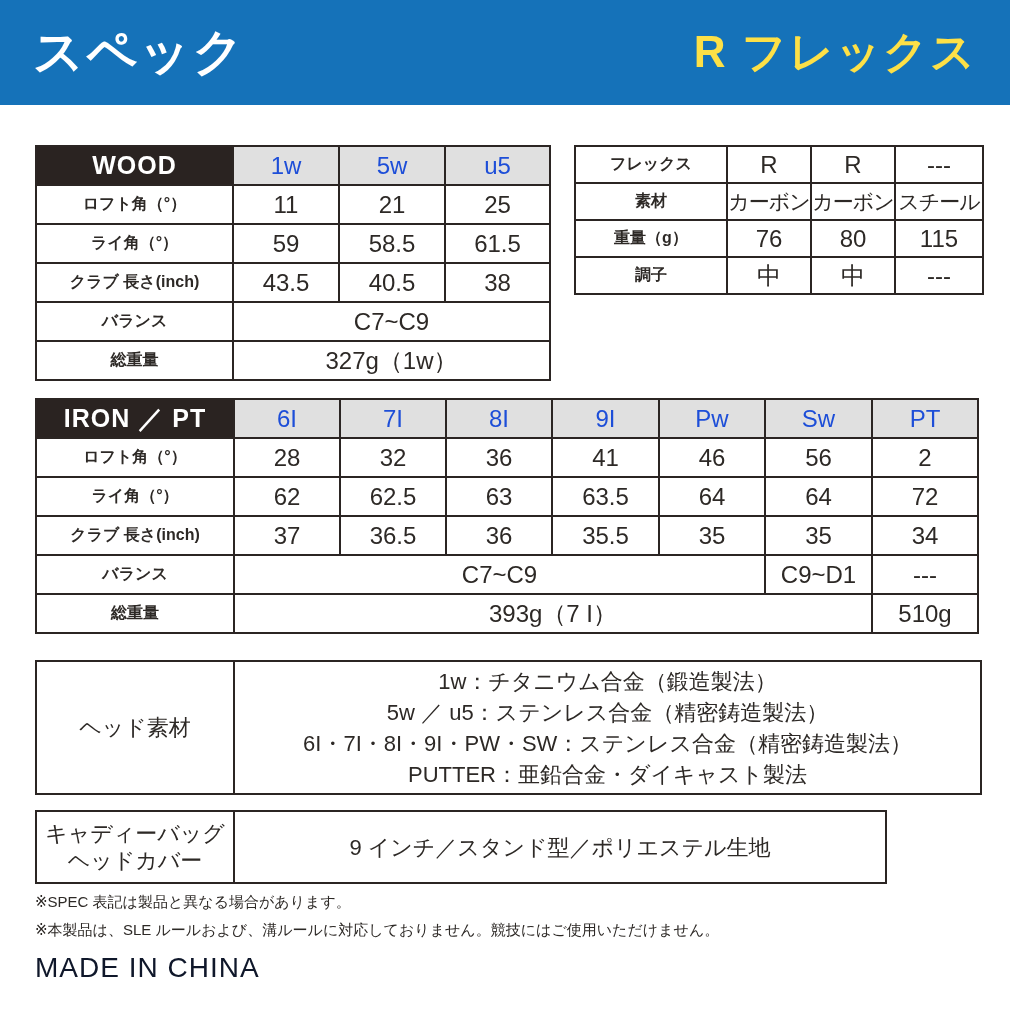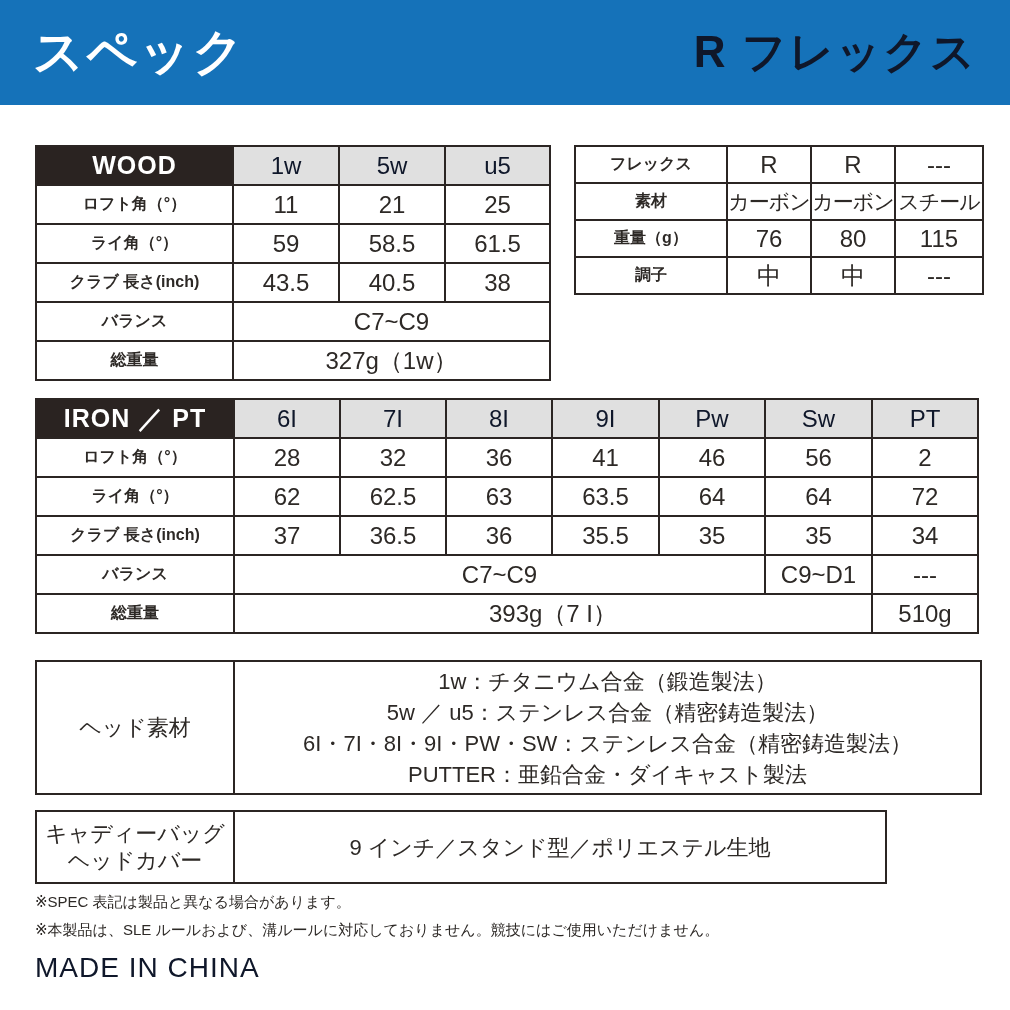--- a/index.html
+++ b/index.html
@@ -8,32 +8,32 @@
     font-family:"Liberation Sans","DejaVu Sans",sans-serif;
     color:#2d2926;
   }
   
   .header-bar{
     position:absolute;left:0;top:0;width:1010px;height:105px;
     background:#1572b9;display:flex;align-items:center;justify-content:space-between;
     box-sizing:border-box;padding:4px 33px;
   }
   .header-title{font-size:50px;font-weight:700;color:#ffffff;letter-spacing:2px;}
-  .header-flex{font-size:44px;font-weight:600;color:#0f172a;letter-spacing:2px;}
+  .header-flex{font-size:44px;font-weight:600;color:#fde047;letter-spacing:2px;}
   
   table.spec-table{
     position:absolute;border-collapse:collapse;table-layout:fixed;
     background:#ffffff;
   }
   table.spec-table th,table.spec-table td{
     border:2px solid #2b2523;text-align:center;vertical-align:middle;
     padding:0;overflow:hidden;
   }
   th.th-black{background:#2a2321;color:#ffffff;font-weight:700;font-size:25px;letter-spacing:1px;}
-  th.th-gray{background:#e0e0e0;color:#0f172a;font-weight:500;font-size:24px;}
+  th.th-gray{background:#e0e0e0;color:#1d4ed8;font-weight:500;font-size:24px;}
   td.row-label{font-size:16px;font-weight:700;}
   td.val{font-size:24px;font-weight:500;}
   td.val-tight{font-size:21px;font-weight:500;letter-spacing:-1px;}
   tr.r39{height:39px;}
   tr.r37{height:37px;}
   
   td.block-label{font-size:22px;font-weight:500;}
   td.block-content{text-align:left;padding:8px 0 8px 18px;}
   .mat-line{font-size:22px;line-height:31px;font-weight:500;white-space:nowrap;}
   .caddy-line{font-size:22px;line-height:27px;font-weight:500;}

